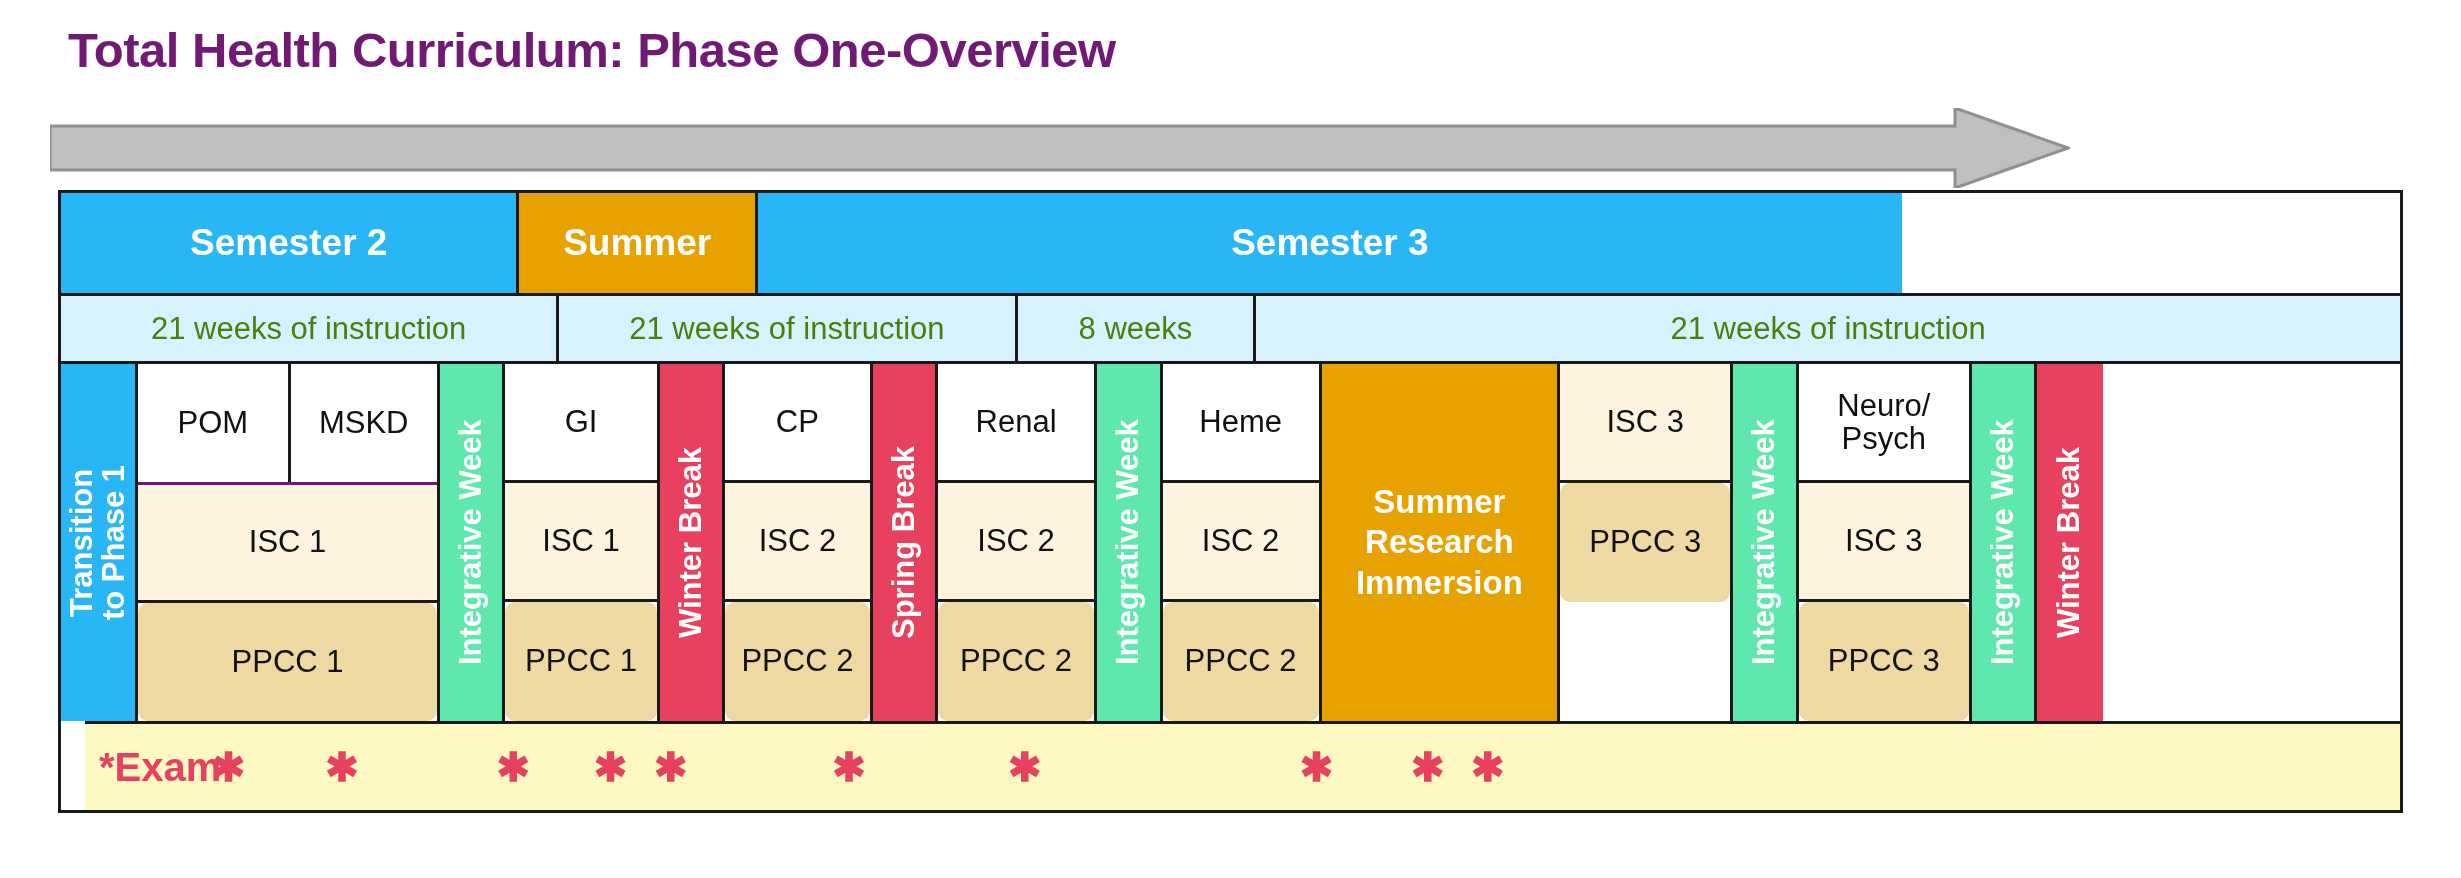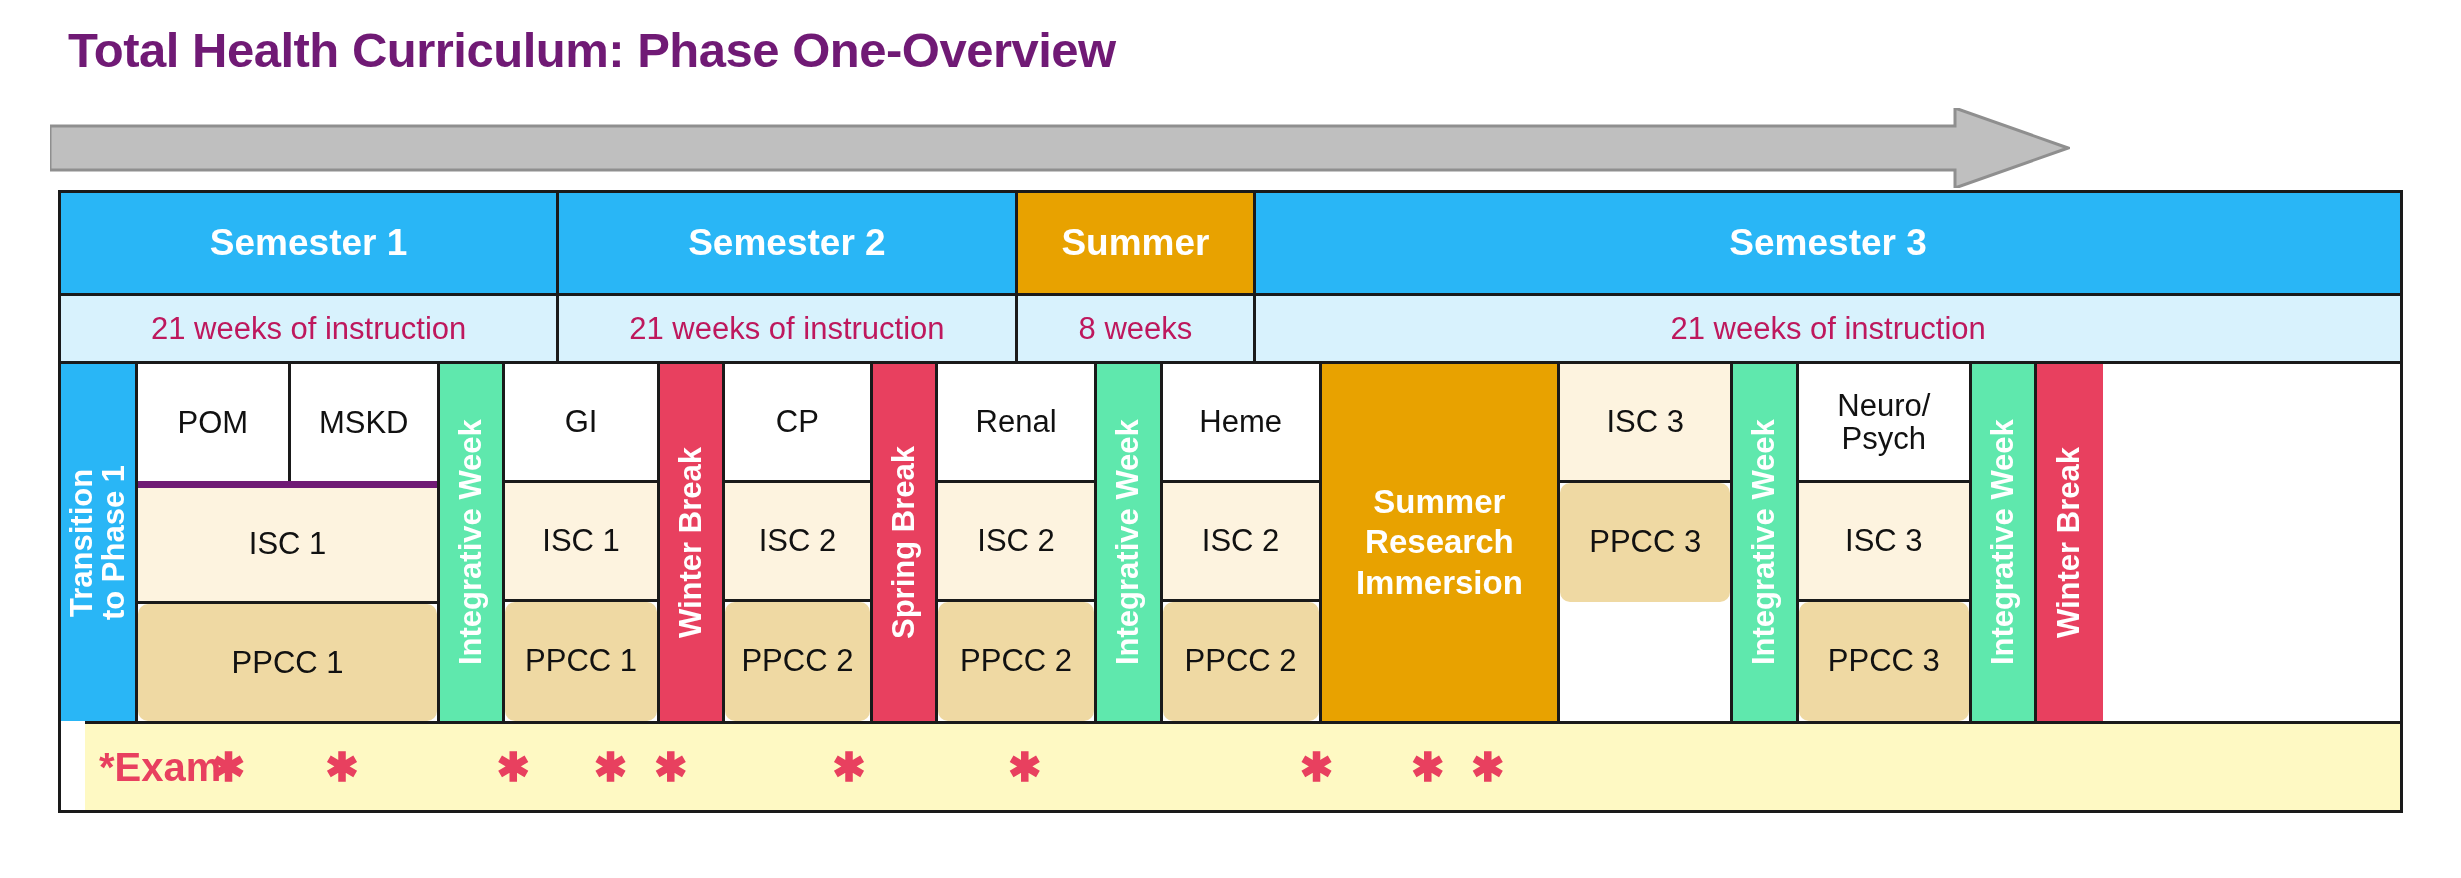--- a/index.html
+++ b/index.html
@@ -70,21 +70,21 @@
     border-right: 3px solid #1a1a1a;
     background: #29b6f6;
   }
   .sem-cell.summer { background: #e8a200; }
   .sem-cell:last-child { border-right: none; }
 
   
   .weeks-row { height: 68px; border-top: 3px solid #1a1a1a; }
   .weeks-cell {
     background: #d8f2fd;
-    color: #be185d;
+    color: #4d7c0f;
     font-size: 31px;
     border-right: 3px solid #1a1a1a;
   }
   .weeks-cell:last-child { border-right: none; }
 
   
   .body-row {
     display: flex;
     height: 360px;
     border-top: 3px solid #1a1a1a;
@@ -182,41 +182,40 @@
 
 <div id="timeline-arrow">
   <svg width="2020" height="80" viewBox="0 0 2020 80" xmlns="http://www.w3.org/2000/svg">
     <polygon points="0,18 1905,18 1905,0 2018,40 1905,80 1905,62 0,62" fill="#bfbfbf" stroke="#8f8f8f" stroke-width="3"></polygon>
   </svg>
 </div>
 
 <div id="curriculum-chart">
 
   <div class="row sem-row">
-    <div class="cell sem-cell" style="width:21.3%">Semester 1</div>
     <div class="cell sem-cell" style="width:19.6%">Semester 2</div>
     <div class="cell sem-cell summer" style="width:10.2%">Summer</div>
     <div class="cell sem-cell" style="width:48.9%">Semester 3</div>
   </div>
 
   <div class="row weeks-row">
     <div class="cell weeks-cell" style="width:21.3%">21 weeks of instruction</div>
     <div class="cell weeks-cell" style="width:19.6%">21 weeks of instruction</div>
     <div class="cell weeks-cell" style="width:10.2%">8 weeks</div>
     <div class="cell weeks-cell" style="width:48.9%">21 weeks of instruction</div>
   </div>
 
   <div class="body-row">
 
     <div class="col transition" style="width:3.3%">
       <div class="vert">Transition<br>to Phase 1</div>
     </div>
 
     <div class="col" style="width:12.9%;border-right:3px solid #1a1a1a;">
-      <div style="display:flex;height:33.33%;border-bottom:7px solid #701a75;align-items:flex-end;">
+      <div style="display:flex;height:33.33%;border-bottom:3px solid #701a75;align-items:flex-end;">
         <div class="block b-course" style="width:51%;height:100%;border-bottom:none;border-right:3px solid #1a1a1a;">POM</div>
         <div class="block b-course" style="width:49%;height:100%;border-bottom:none;">MSKD</div>
       </div>
       <div class="block b-isc">ISC 1</div>
       <div class="block b-ppcc">PPCC 1</div>
     </div>
 
     <div class="col integrative" style="width:2.8%">
       <div class="vert">Integrative Week</div>
     </div>

